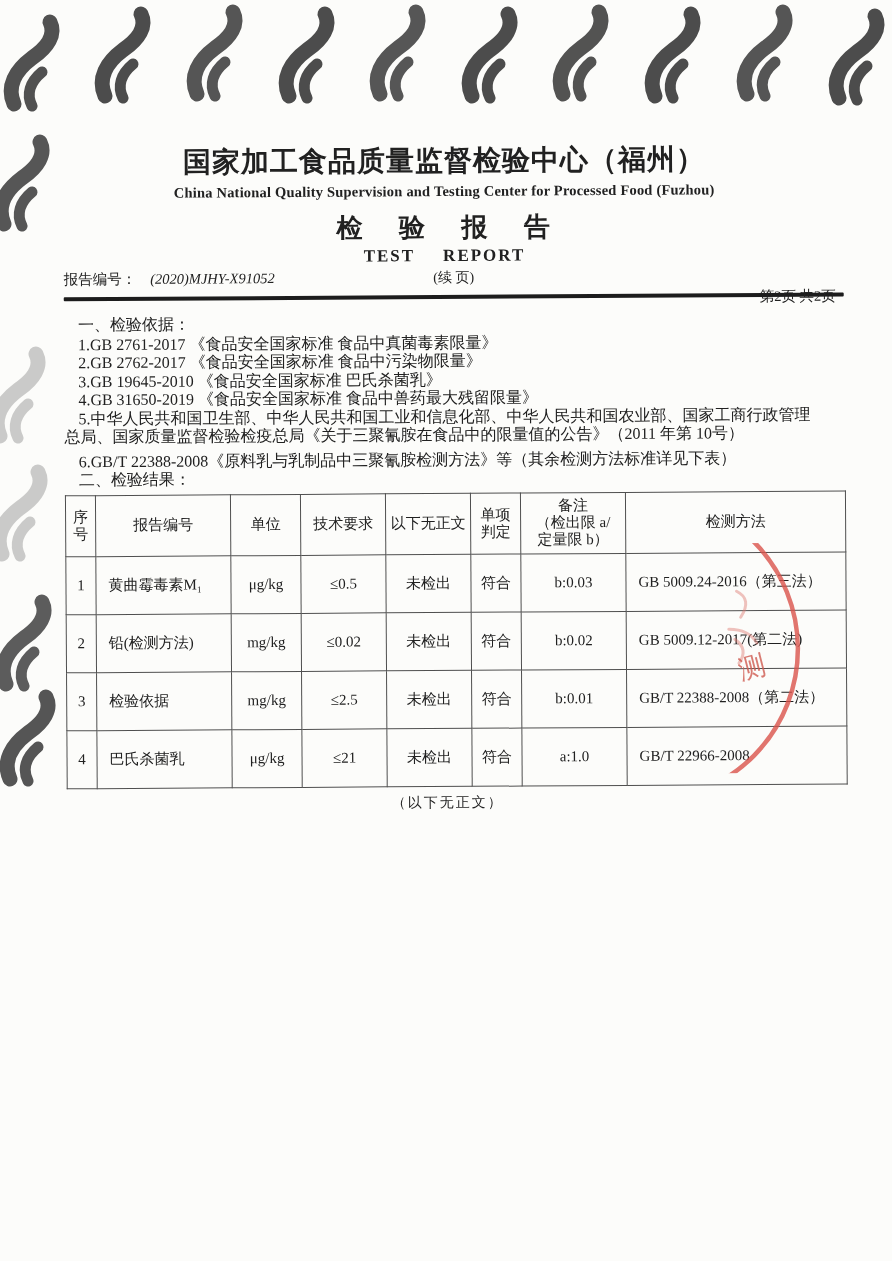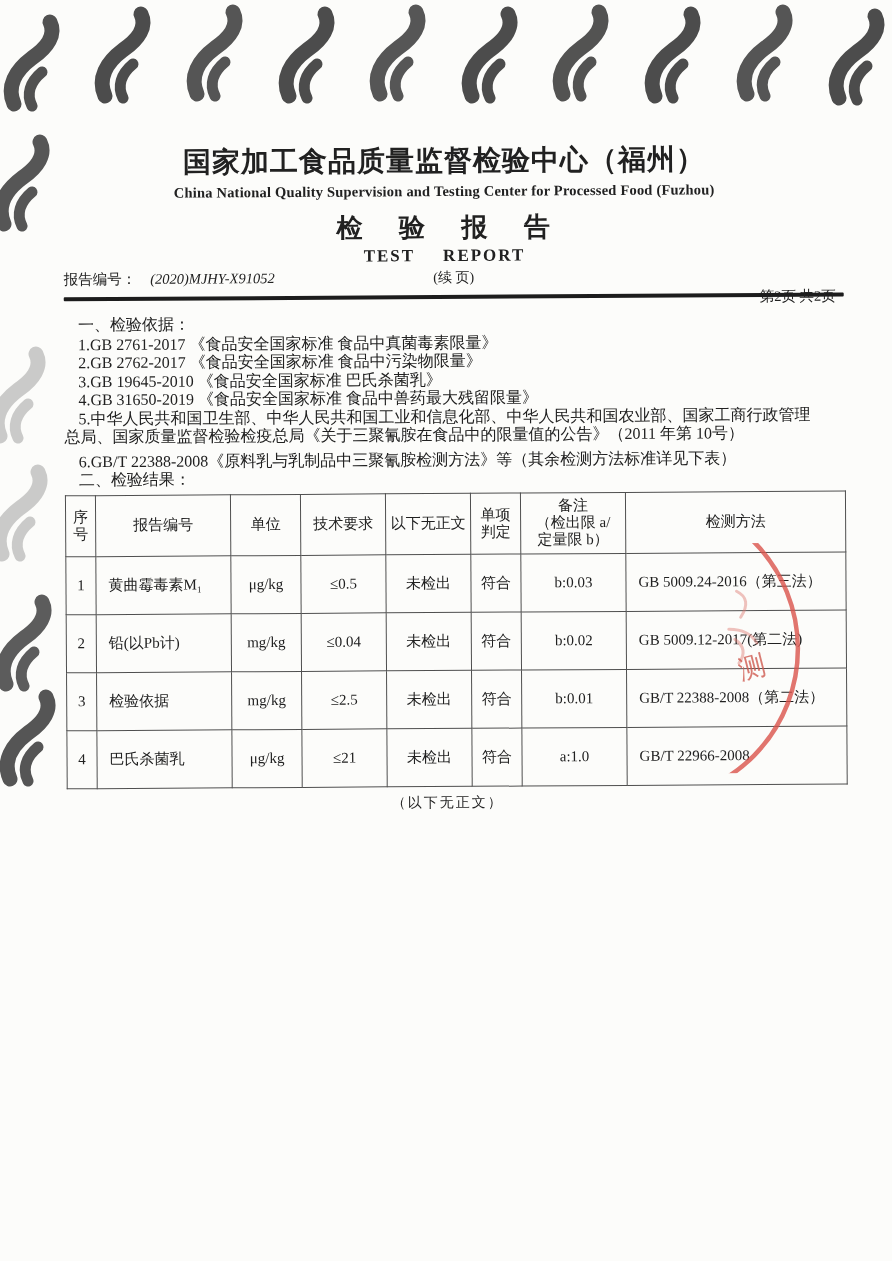--- a/index.html
+++ b/index.html
@@ -144,23 +144,23 @@
         <td class="left">黄曲霉毒素M₁</td>
         <td>μg/kg</td>
         <td>≤0.5</td>
         <td>未检出</td>
         <td>符合</td>
         <td>b:0.03</td>
         <td class="left">GB 5009.24-2016（第三法）</td>
       </tr>
       <tr>
         <td>2</td>
-        <td class="left">铅(以Pb计)</td>
+        <td class="left">铅(检测方法)</td>
         <td>mg/kg</td>
-        <td>≤0.04</td>
+        <td>≤0.02</td>
         <td>未检出</td>
         <td>符合</td>
         <td>b:0.02</td>
         <td class="left">GB 5009.12-2017(第二法)</td>
       </tr>
       <tr>
         <td>3</td>
         <td class="left">检验依据</td>
         <td>mg/kg</td>
         <td>≤2.5</td>

